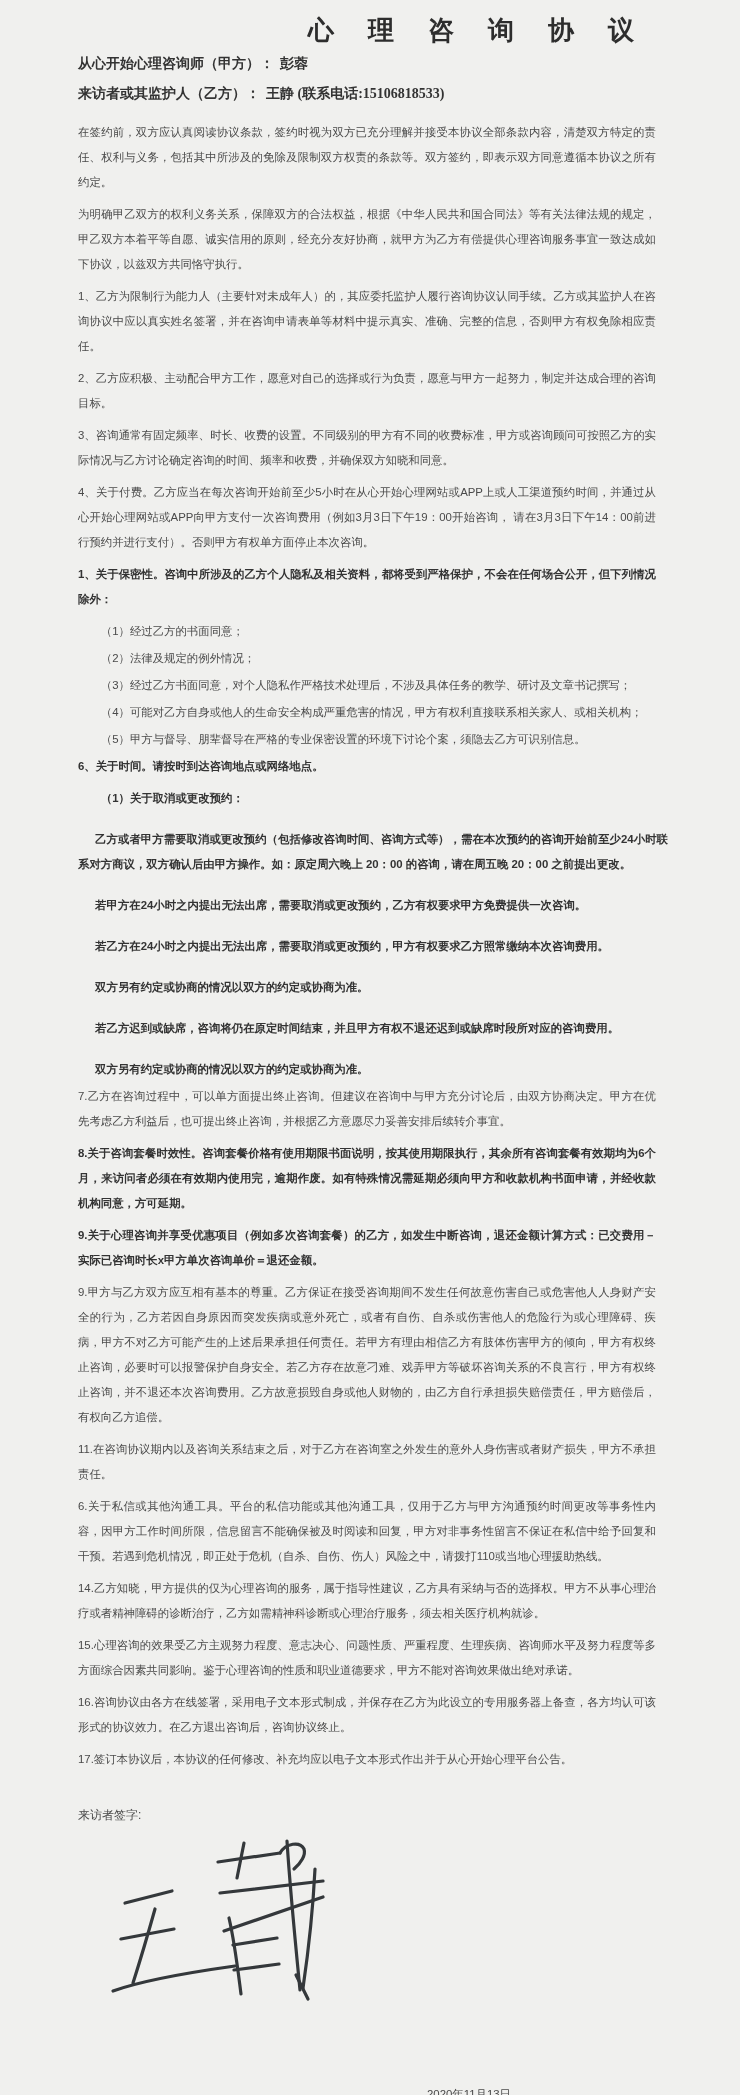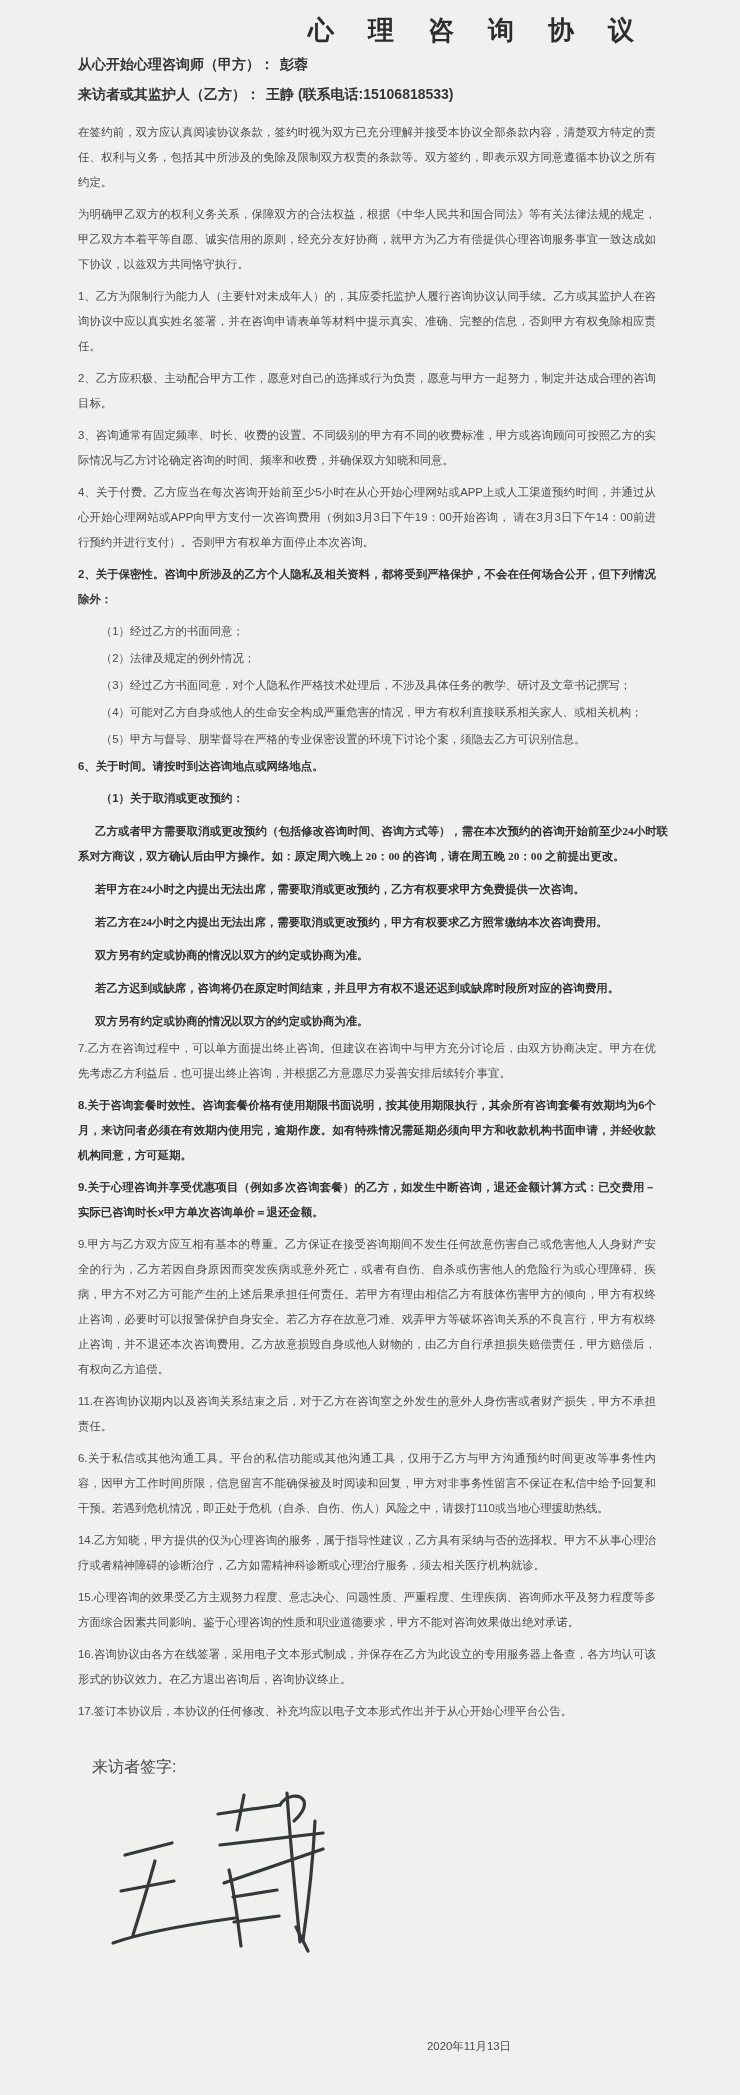--- a/index.html
+++ b/index.html
@@ -26,37 +26,38 @@
     color: #2d2d2d;
     letter-spacing: 34px;
     white-space: nowrap;
   }
   .party-line {
     margin: 0 0 10px 0;
     font-size: 14px;
     line-height: 20px;
     font-weight: 700;
     color: #333333;
+    font-family: Liberation Serif, serif;
   }
   .party-line .party-value { margin-left: 6px; }
   .clauses { margin-top: 16px; }
   .para {
     margin: 0 12px 7px 0;
     font-size: 11.4px;
     line-height: 25px;
     text-align: justify;
     color: #4a4a4a;
   }
   .para.p-bold { font-weight: 700; color: #333333; }
   .para.item   { margin: 0 0 2px 0; text-indent: 2em; }
   .para.item-bold { margin: 0 0 2px 0; text-indent: 2em; font-weight: 700; color: #333333; }
-  .para.sub-bold { margin: 8px 0 2px 0; text-indent: 1.5em; font-weight: 700; color: #333333; font-family: Liberation Serif, serif; }
+  .para.sub-bold { margin: 16px 0 2px 0; text-indent: 1.5em; font-weight: 700; color: #333333; }
   .sign-label {
-    margin: 33px 0 0 14px;
-    font-size: 16px;
+    margin: 33px 0 0 0;
+    font-size: 12px;
     line-height: 20px;
     color: #4a4a4a;
   }
   .signature-box {
     margin: 14px 0 0 12px;
     width: 240px;
     height: 165px;
   }
   .signature-box svg { display: block; }
   .date-line {
@@ -77,21 +78,21 @@
 
   <p class="party-line"><span>来访者或其监护人（乙方）：</span><span class="party-value">王静 (联系电话:15106818533)</span></p>
 
   <div class="clauses">
       <p class="para p">在签约前，双方应认真阅读协议条款，签约时视为双方已充分理解并接受本协议全部条款内容，清楚双方特定的责任、权利与义务，包括其中所涉及的免除及限制双方权责的条款等。双方签约，即表示双方同意遵循本协议之所有约定。</p>
       <p class="para p">为明确甲乙双方的权利义务关系，保障双方的合法权益，根据《中华人民共和国合同法》等有关法律法规的规定，甲乙双方本着平等自愿、诚实信用的原则，经充分友好协商，就甲方为乙方有偿提供心理咨询服务事宜一致达成如下协议，以兹双方共同恪守执行。</p>
       <p class="para p">1、乙方为限制行为能力人（主要针对未成年人）的，其应委托监护人履行咨询协议认同手续。乙方或其监护人在咨询协议中应以真实姓名签署，并在咨询申请表单等材料中提示真实、准确、完整的信息，否则甲方有权免除相应责任。</p>
       <p class="para p">2、乙方应积极、主动配合甲方工作，愿意对自己的选择或行为负责，愿意与甲方一起努力，制定并达成合理的咨询目标。</p>
       <p class="para p">3、咨询通常有固定频率、时长、收费的设置。不同级别的甲方有不同的收费标准，甲方或咨询顾问可按照乙方的实际情况与乙方讨论确定咨询的时间、频率和收费，并确保双方知晓和同意。</p>
       <p class="para p">4、关于付费。乙方应当在每次咨询开始前至少5小时在从心开始心理网站或APP上或人工渠道预约时间，并通过从心开始心理网站或APP向甲方支付一次咨询费用（例如3月3日下午19：00开始咨询， 请在3月3日下午14：00前进行预约并进行支付）。否则甲方有权单方面停止本次咨询。</p>
-      <p class="para p-bold">2、关于保密性。咨询中所涉及的乙方个人隐私及相关资料，都将受到严格保护，不会在任何场合公开，但下列情况除外：</p>
+      <p class="para p-bold">1、关于保密性。咨询中所涉及的乙方个人隐私及相关资料，都将受到严格保护，不会在任何场合公开，但下列情况除外：</p>
       <p class="para item">（1）经过乙方的书面同意；</p>
       <p class="para item">（2）法律及规定的例外情况；</p>
       <p class="para item">（3）经过乙方书面同意，对个人隐私作严格技术处理后，不涉及具体任务的教学、研讨及文章书记撰写；</p>
       <p class="para item">（4）可能对乙方自身或他人的生命安全构成严重危害的情况，甲方有权利直接联系相关家人、或相关机构；</p>
       <p class="para item">（5）甲方与督导、朋辈督导在严格的专业保密设置的环境下讨论个案，须隐去乙方可识别信息。</p>
       <p class="para p-bold">6、关于时间。请按时到达咨询地点或网络地点。</p>
       <p class="para item-bold">（1）关于取消或更改预约：</p>
       <p class="para sub-bold">乙方或者甲方需要取消或更改预约（包括修改咨询时间、咨询方式等），需在本次预约的咨询开始前至少24小时联系对方商议，双方确认后由甲方操作。如：原定周六晚上 20：00 的咨询，请在周五晚 20：00 之前提出更改。</p>
       <p class="para sub-bold">若甲方在24小时之内提出无法出席，需要取消或更改预约，乙方有权要求甲方免费提供一次咨询。</p>
       <p class="para sub-bold">若乙方在24小时之内提出无法出席，需要取消或更改预约，甲方有权要求乙方照常缴纳本次咨询费用。</p>

